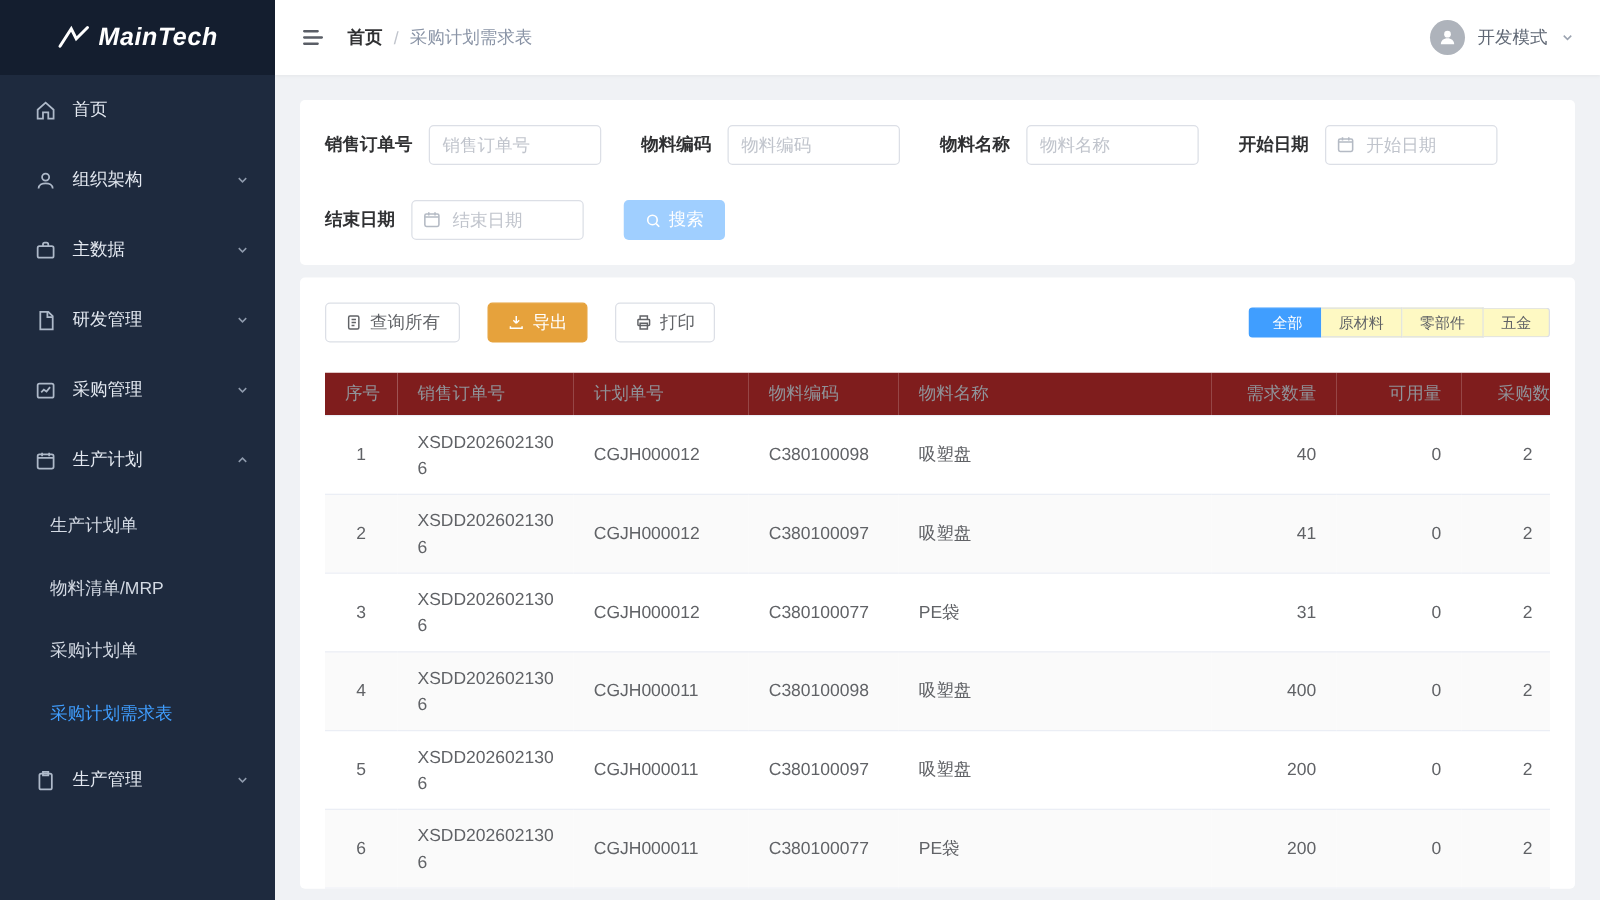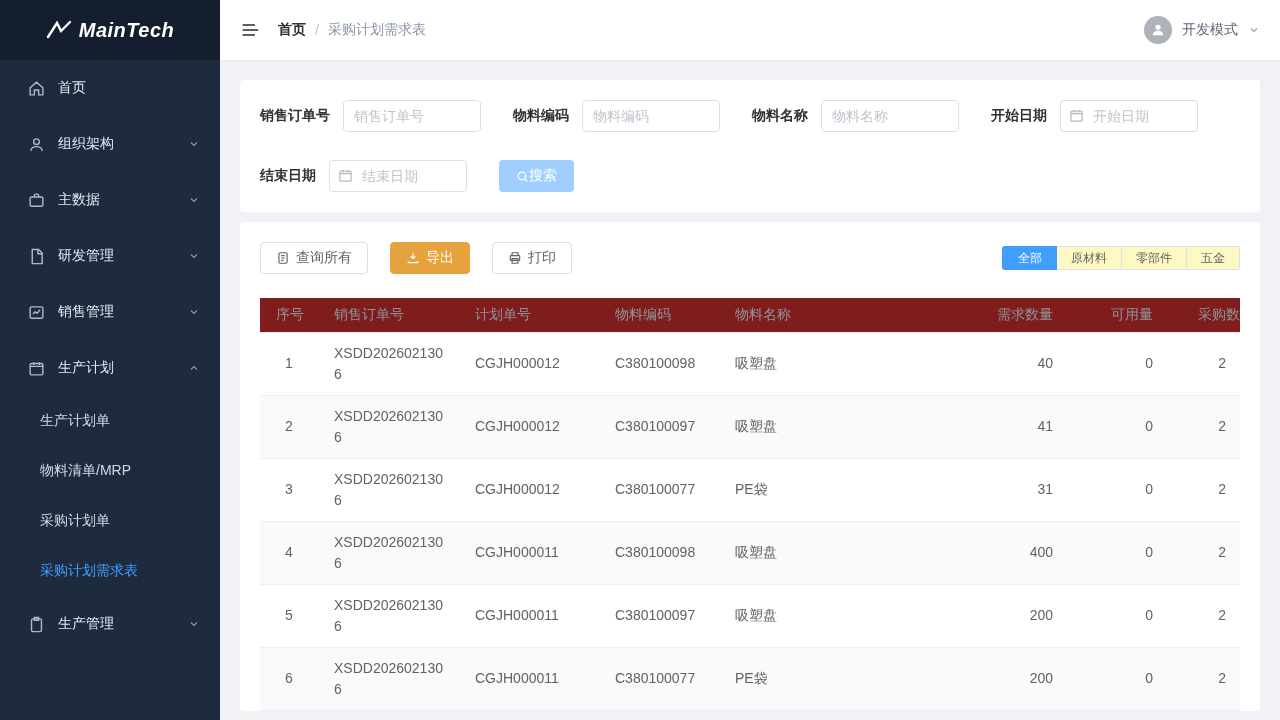--- a/index.html
+++ b/index.html
@@ -40,31 +40,31 @@
   .filter-card{padding:20px}
   .filter-row{display:flex;align-items:center;gap:32px}
   .filter-row + .filter-row{margin-top:28px}
   .field{display:flex;align-items:center;gap:13px}
   .field label{font-weight:bold;color:#303133;white-space:nowrap}
   .input-wrap{position:relative;width:138px}
   .input-wrap input{width:138px;height:32px;border:1px solid #dcdfe6;border-radius:4px;padding:0 10px;font-size:14px;color:#606266;outline:none;background:#fff}
   .input-wrap input::placeholder{color:#c0c4cc}
   .input-wrap.with-icon input{padding-left:32px}
   .cal-icon{position:absolute;left:9px;top:8px;width:15px;height:15px;color:#b4bac4}
-  .btn-search{height:32px;background:#a0cfff;border:none;color:#fff;border-radius:4px;display:inline-flex;align-items:center;gap:0;padding:0 17px;font-size:14px;cursor:pointer}
+  .btn-search{height:32px;background:#a0cfff;border:none;color:#fff;border-radius:4px;display:inline-flex;align-items:center;gap:6px;padding:0 17px;font-size:14px;cursor:pointer}
   .btn-search svg{width:13px;height:13px}
 
   .table-card{margin-top:10px;padding:20px 20px 0 20px}
   .toolbar{display:flex;align-items:center;margin-bottom:24px}
   .btn{height:32px;border:1px solid #dcdfe6;background:#fff;border-radius:4px;display:inline-flex;align-items:center;gap:6px;padding:0 15px;font-size:14px;color:#606266;cursor:pointer;margin-right:22px}
   .btn svg{width:14px;height:14px}
   .btn-export{background:#e6a23c;border-color:#e6a23c;color:#fff}
   .tab-group{display:flex;margin-left:auto}
   .tab{height:24px;padding:0 14px;border:1px solid #dcdfe6;border-left:none;display:flex;align-items:center;font-size:12px;color:#606266;background:#fef9c3;cursor:pointer;white-space:nowrap}
-  .tab:first-child{border-left:2px solid #1d4ed8;border-radius:3px 0 0 3px}
+  .tab:first-child{border-left:5px solid #1d4ed8;border-radius:3px 0 0 3px}
   .tab:last-child{border-radius:0 3px 3px 0}
   .tab.active{background:#409eff;border-color:#409eff;color:#fff}
 
   .table-wrap{width:100%;overflow:hidden}
   table{border-collapse:collapse;table-layout:fixed;width:1010px;font-size:14px}
   th{height:34px;background:#7f1d1d;color:#909399;font-weight:normal;text-align:left;padding:0 16px;border-bottom:1px solid #ebeef5;white-space:nowrap}
   td{height:63px;padding:10px 16px;color:#606266;border-bottom:1px solid #ebeef5;vertical-align:middle;line-height:21px}
   tbody tr:nth-child(even){background:#fafafa}
   .ta-c{text-align:center}
   .ta-r{text-align:right}
@@ -121,21 +121,21 @@
       <svg class="chev" viewBox="0 0 24 24" fill="none" stroke="currentColor" stroke-width="2.4">
           <path d="M6 9l6 6 6-6"></path>
         </svg>
     </div>
 
     <div class="menu-item">
       <svg class="mi-icon" viewBox="0 0 24 24" fill="none" stroke="currentColor" stroke-width="2">
           <rect x="3" y="4" width="18" height="16" rx="2"></rect>
           <path d="M7 14l3-3 3 2 4-5"></path>
         </svg>
-      <span>销售管理</span>
+      <span>采购管理</span>
       <svg class="chev" viewBox="0 0 24 24" fill="none" stroke="currentColor" stroke-width="2.4">
           <path d="M6 9l6 6 6-6"></path>
         </svg>
     </div>
 
     <div class="menu-item">
       <svg class="mi-icon" viewBox="0 0 24 24" fill="none" stroke="currentColor" stroke-width="2">
           <rect x="3" y="5" width="18" height="16" rx="2"></rect>
           <path d="M3 9h18M8 3v4M16 3v4"></path>
         </svg>

